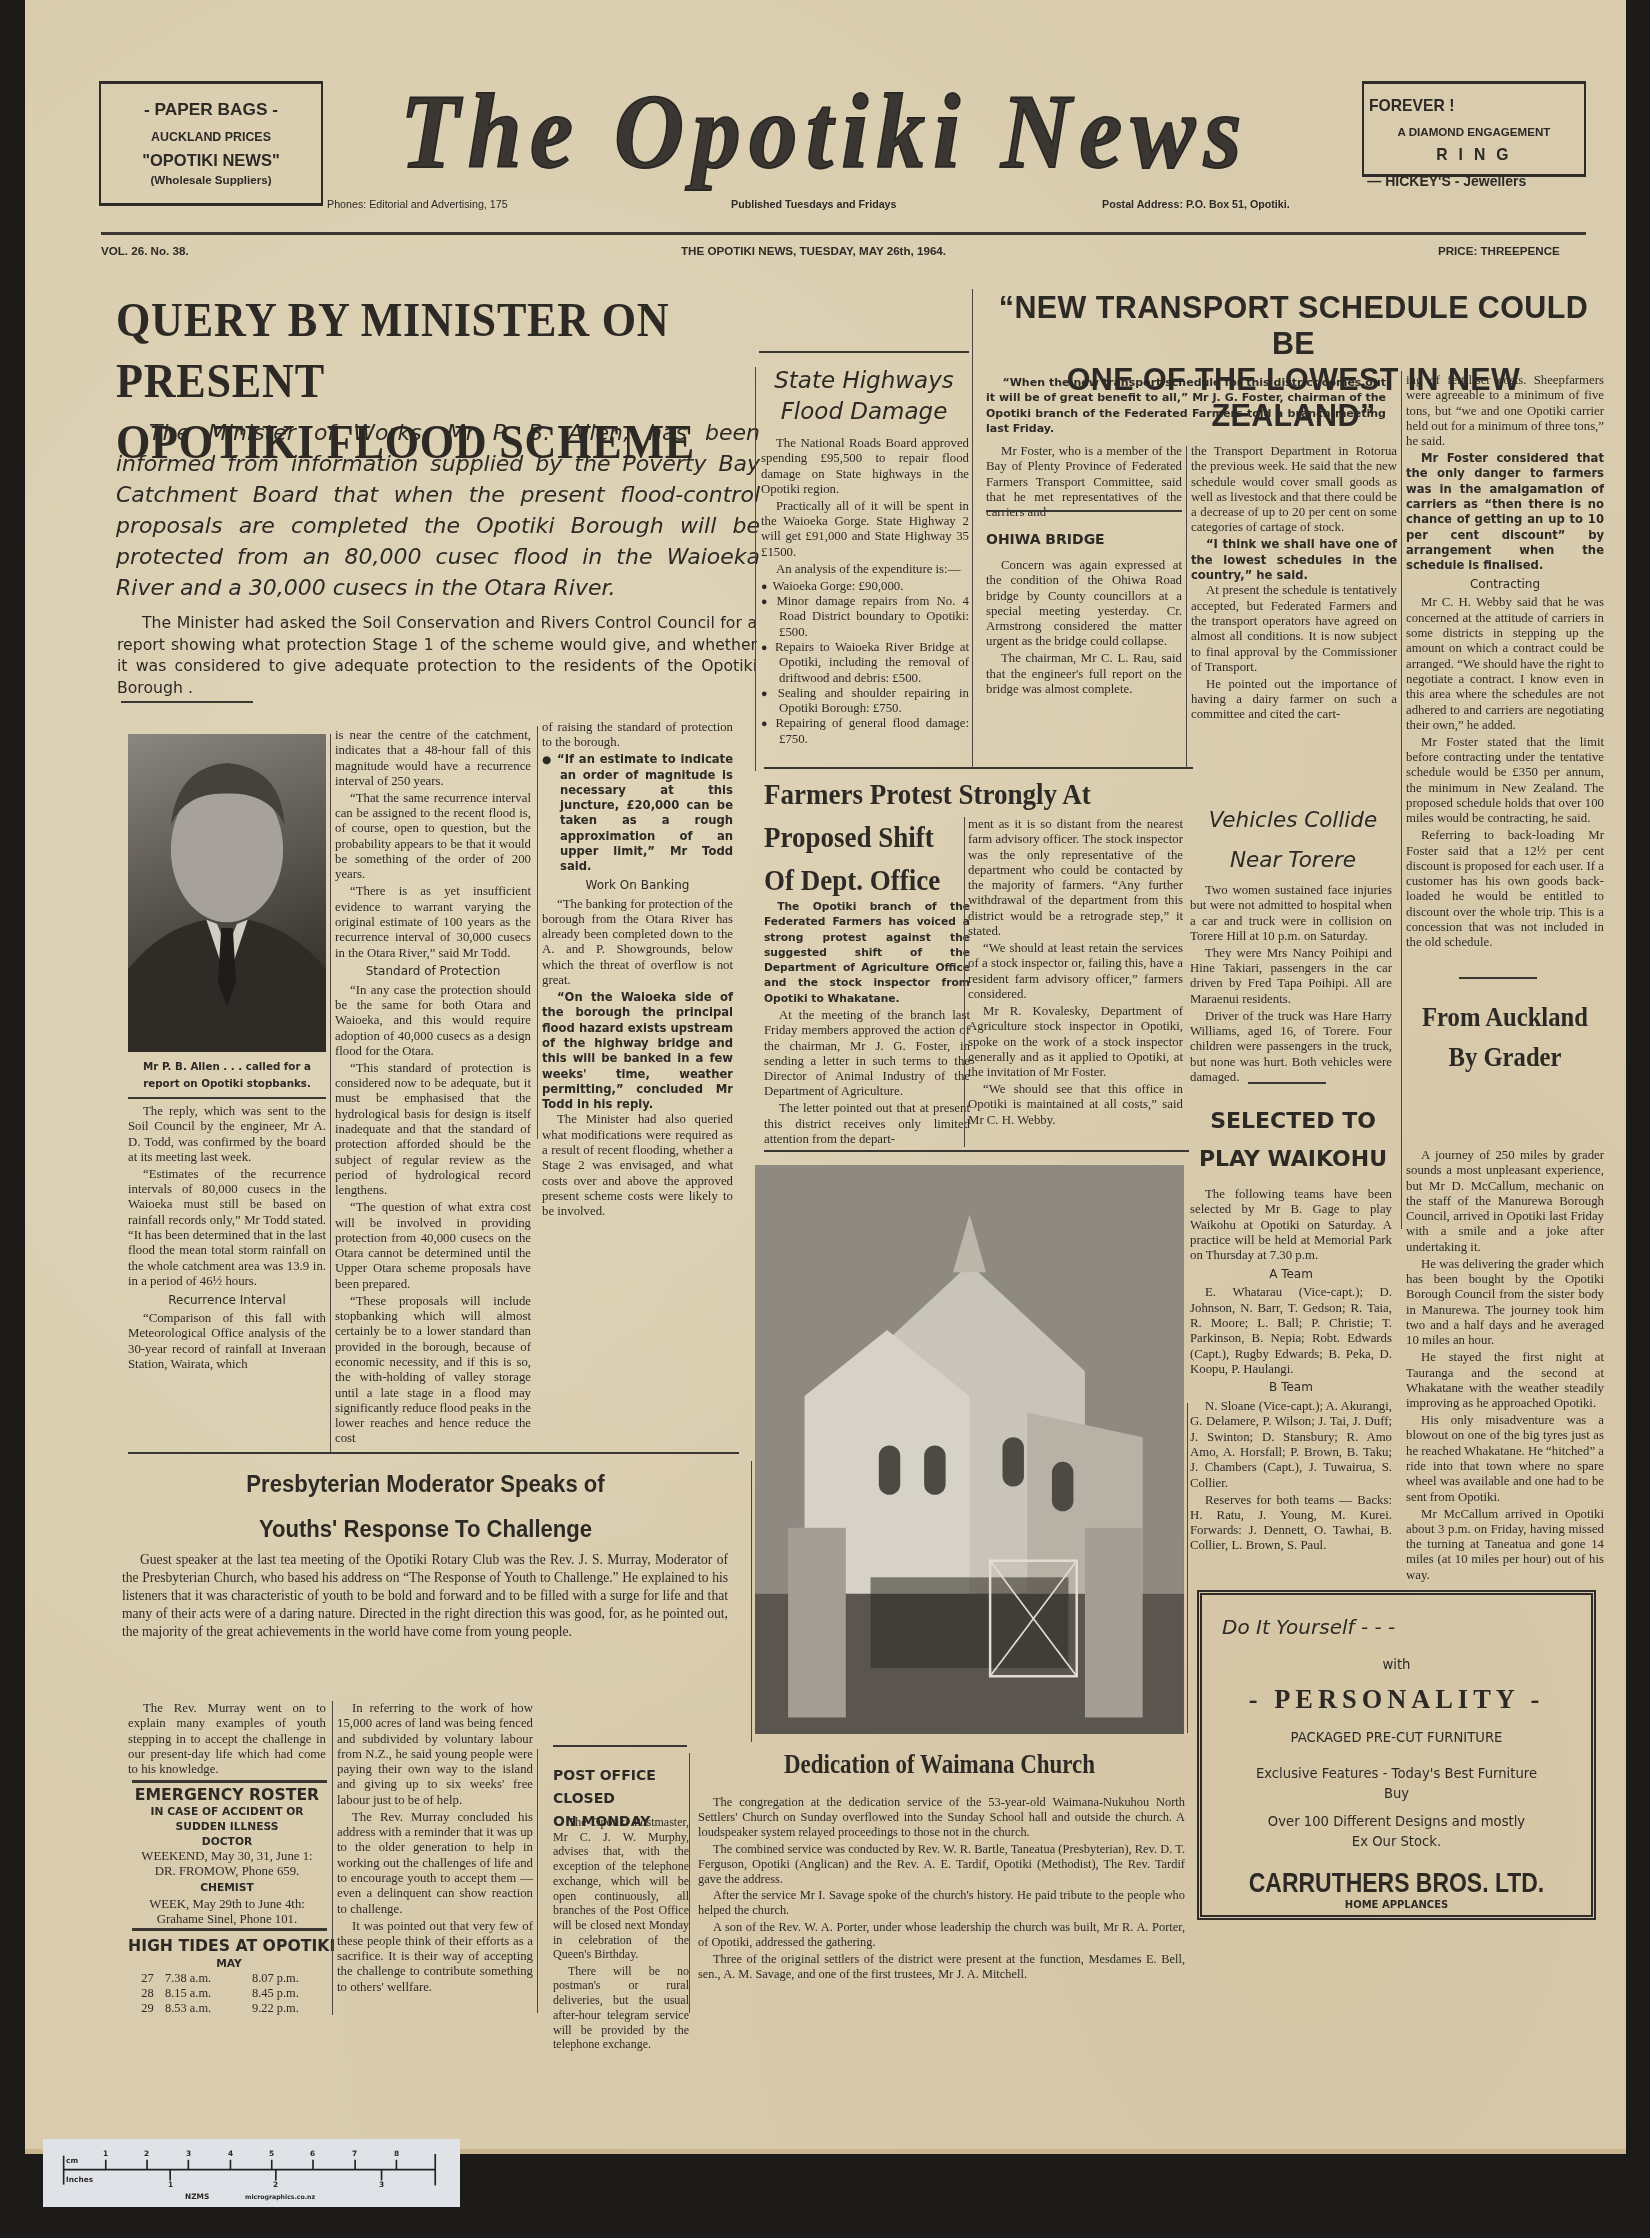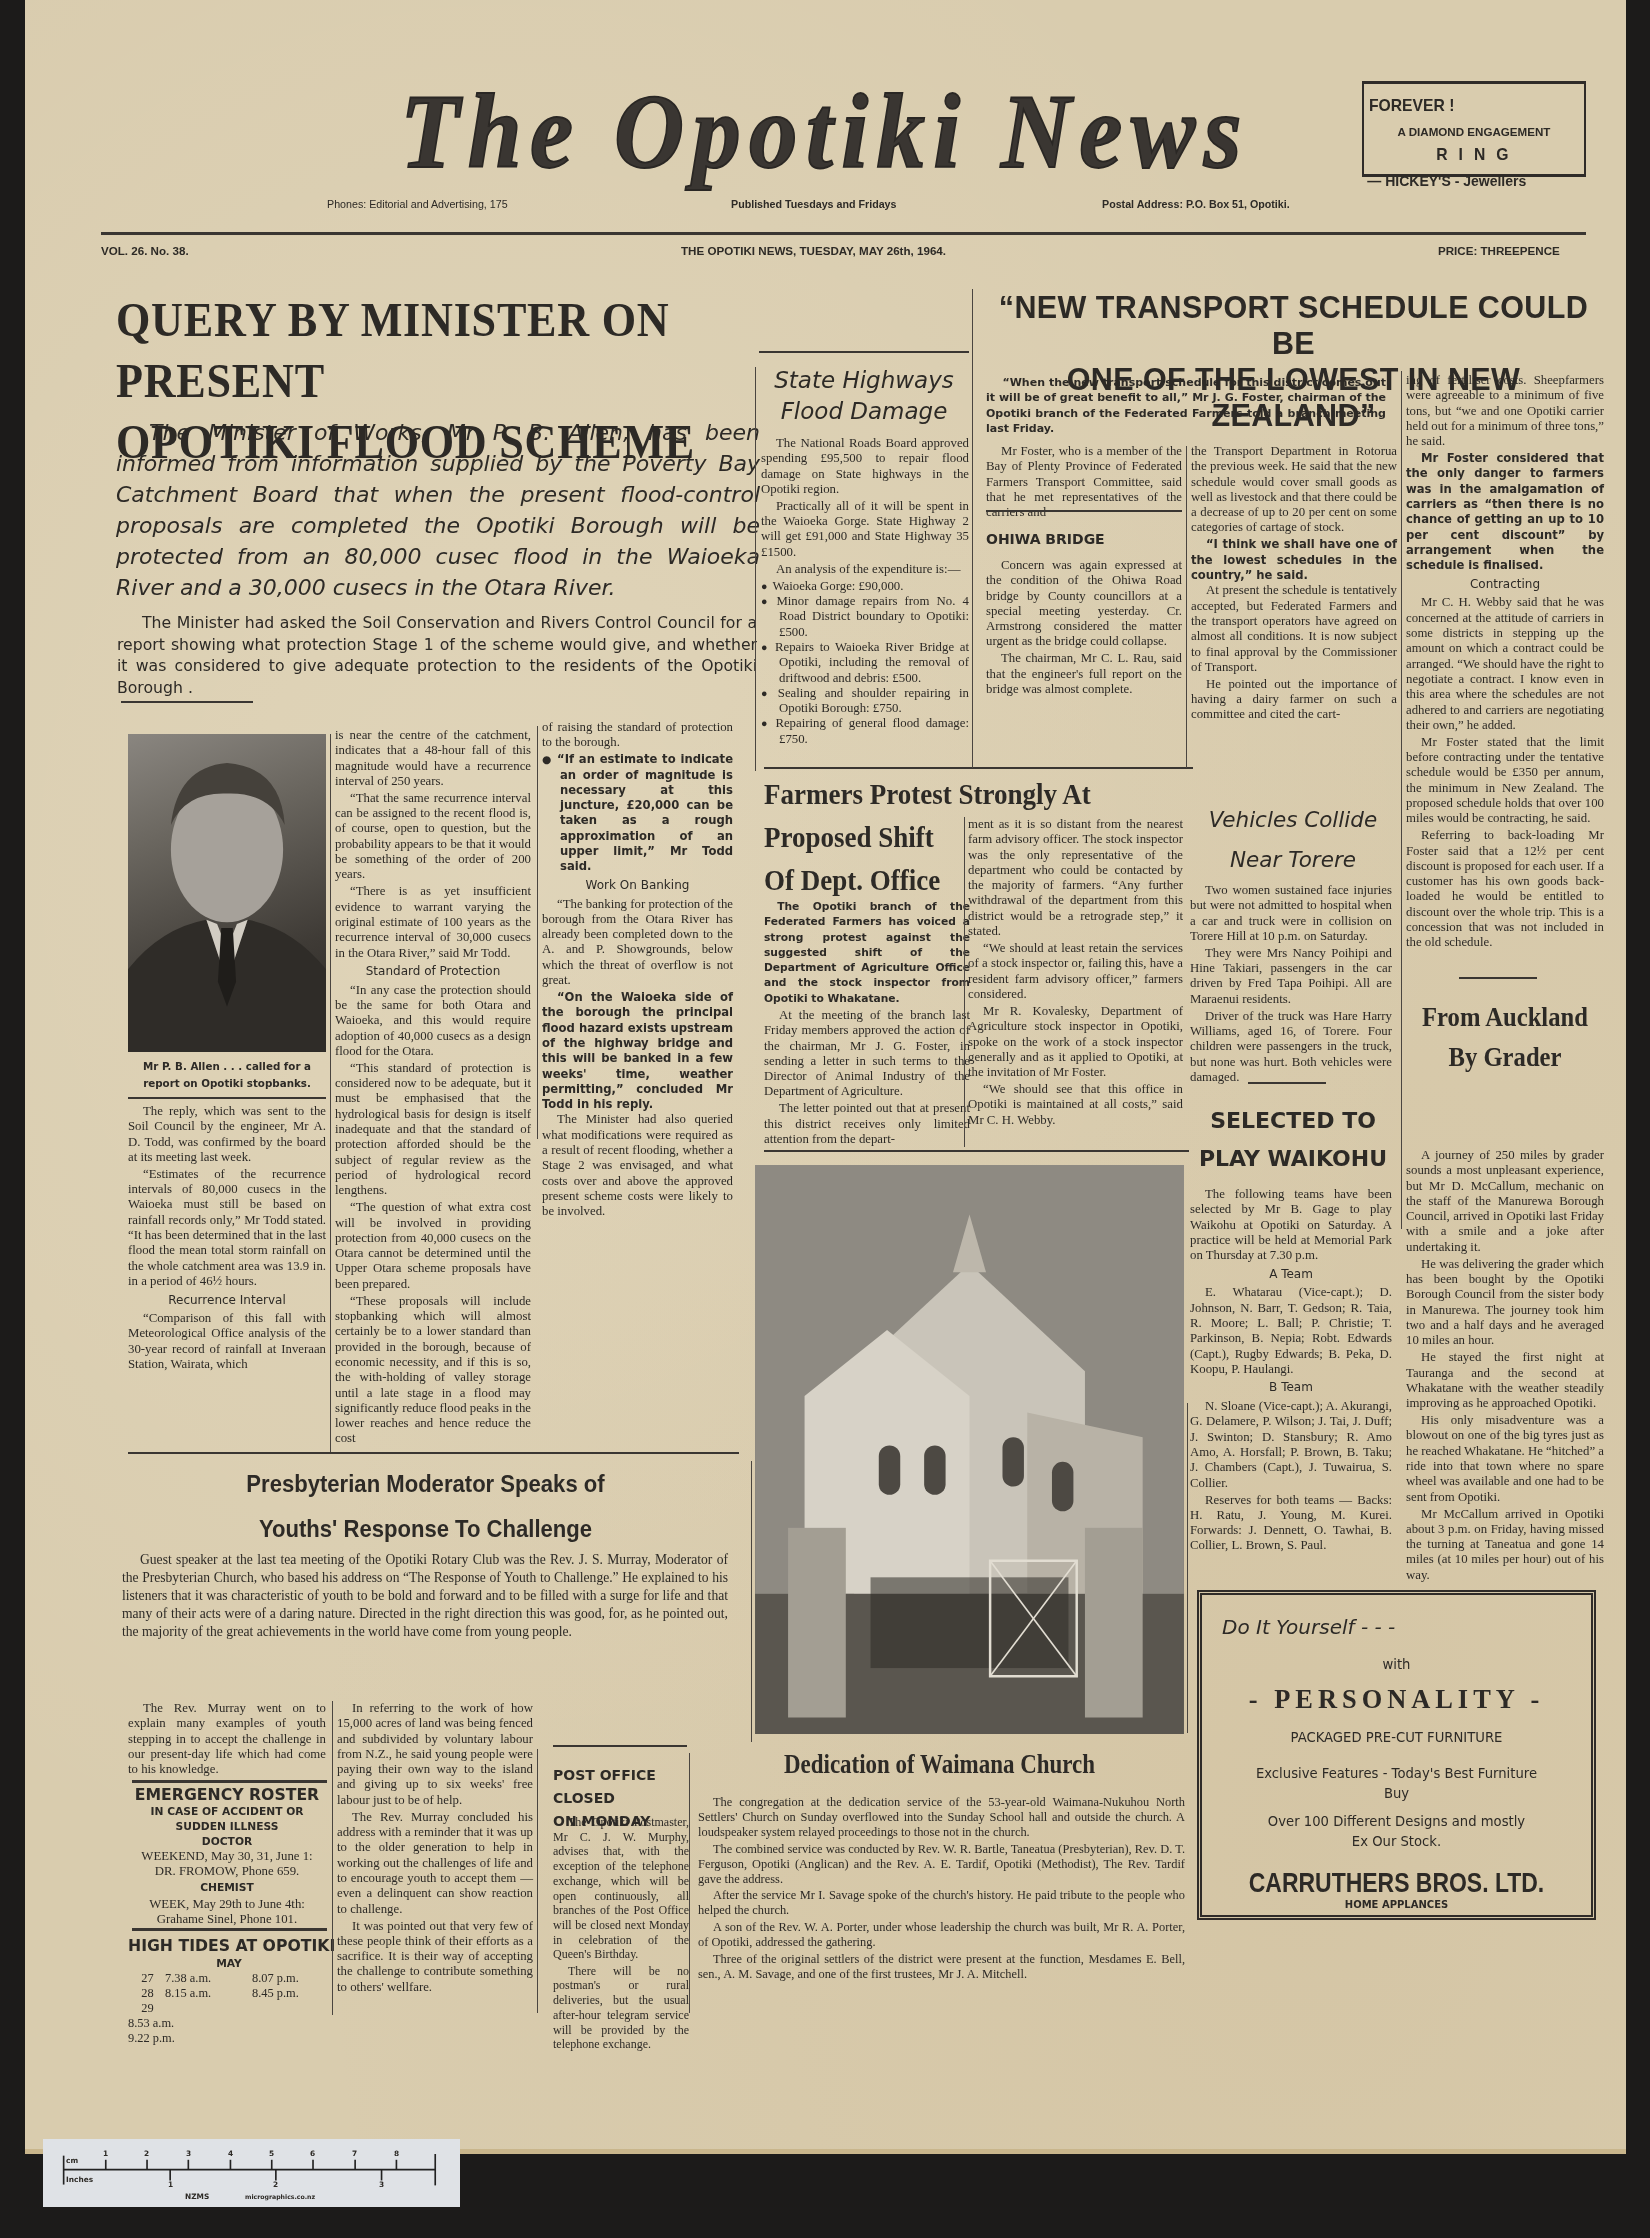--- a/index.html
+++ b/index.html
@@ -23,20 +23,26 @@
   .bullet::before { content: "\25CF"; margin-right: 5px; font-size: 10.7px; }
   .list-item { padding-left: 18px; text-indent: -18px; }
   .photo { position: absolute; background: #5a5650; overflow: hidden; }
   .ruler { position: absolute; left: 43px; top: 2139px; width: 417px; height: 68px; background: #dfe2e6; }
 </style>
 </head>
 <body>
 
 <div class="page">
 
+  <div class="boxad" style="left:74px;top:81px;width:224px;height:125px;text-align:center;border-width:3.3px 2.5px;">
+    <div class="cond" style="font-weight:bold;font-size:17.3px;margin-top:15px;">- PAPER BAGS -</div>
+    <div class="cond" style="font-weight:bold;font-size:12.4px;margin-top:10px;">AUCKLAND PRICES</div>
+    <div class="cond" style="font-weight:bold;font-size:16.5px;margin-top:6.6px;">"OPOTIKI NEWS"</div>
+    <div class="cond" style="font-weight:bold;font-size:11.6px;margin-top:3.3px;">(Wholesale Suppliers)</div>
+  </div>
 
   <div class="abs" style="left:305px;top:76px;width:990px;text-align:center;font-family:'Liberation Serif',serif;font-style:italic;font-weight:bold;font-size:97px;letter-spacing:8.3px;color:#3a3632;-webkit-text-stroke:1.7px #2a2724;transform:scaleY(1.1);">The Opotiki News</div>
 
   <div class="boxad" style="left:1337px;top:81px;width:224px;height:96px;border-width:3.3px 2.5px;">
     <div class="cond" style="font-weight:bold;font-size:15.7px;margin-top:13.2px;margin-left:5px;">FOREVER !</div>
     <div class="cond" style="font-weight:bold;font-size:11.6px;margin-top:10px;text-align:center;">A DIAMOND ENGAGEMENT</div>
     <div class="cond" style="font-weight:bold;font-size:15.7px;margin-top:8.3px;text-align:center;letter-spacing:3.3px;">R I N G</div>
     <div class="cond" style="font-weight:bold;font-size:14px;margin-top:8.3px;margin-left:3.3px;">— HICKEY'S - Jewellers</div>
   </div>
 
@@ -260,21 +266,21 @@
     <div class="serif" style="display:flex;font-size:12.4px;line-height:15px;">
       <span style="width:37px;padding-left:13.2px;">27</span>
       <span style="width:87px;">7.38 a.m.</span>
       <span>8.07 p.m.</span>
     </div>
     <div class="serif" style="display:flex;font-size:12.4px;line-height:15px;">
       <span style="width:37px;padding-left:13.2px;">28</span>
       <span style="width:87px;">8.15 a.m.</span>
       <span>8.45 p.m.</span>
     </div>
-    <div class="serif" style="display:flex;font-size:12.4px;line-height:15px;flex-direction:column;">
+    <div class="serif" style="display:flex;font-size:12.4px;line-height:15px;">
       <span style="width:37px;padding-left:13.2px;">29</span>
       <span style="width:87px;">8.53 a.m.</span>
       <span>9.22 p.m.</span>
     </div>
   </div>
 
   <div class="vrule" style="left:307px;top:1701px;height:314px;"></div>
   <div class="abs body-text" style="left:312px;top:1701px;width:196px;">
     <p>In referring to the work of how 15,000 acres of land was being fenced and subdivided by voluntary labour from N.Z., he said young people were paying their own way to the island and giving up to six weeks' free labour just to be of help.</p>
     <p>The Rev. Murray concluded his address with a reminder that it was up to the older generation to help in working out the challenges of life and to encourage youth to accept them — even a delinquent can show reaction to challenge.</p>

